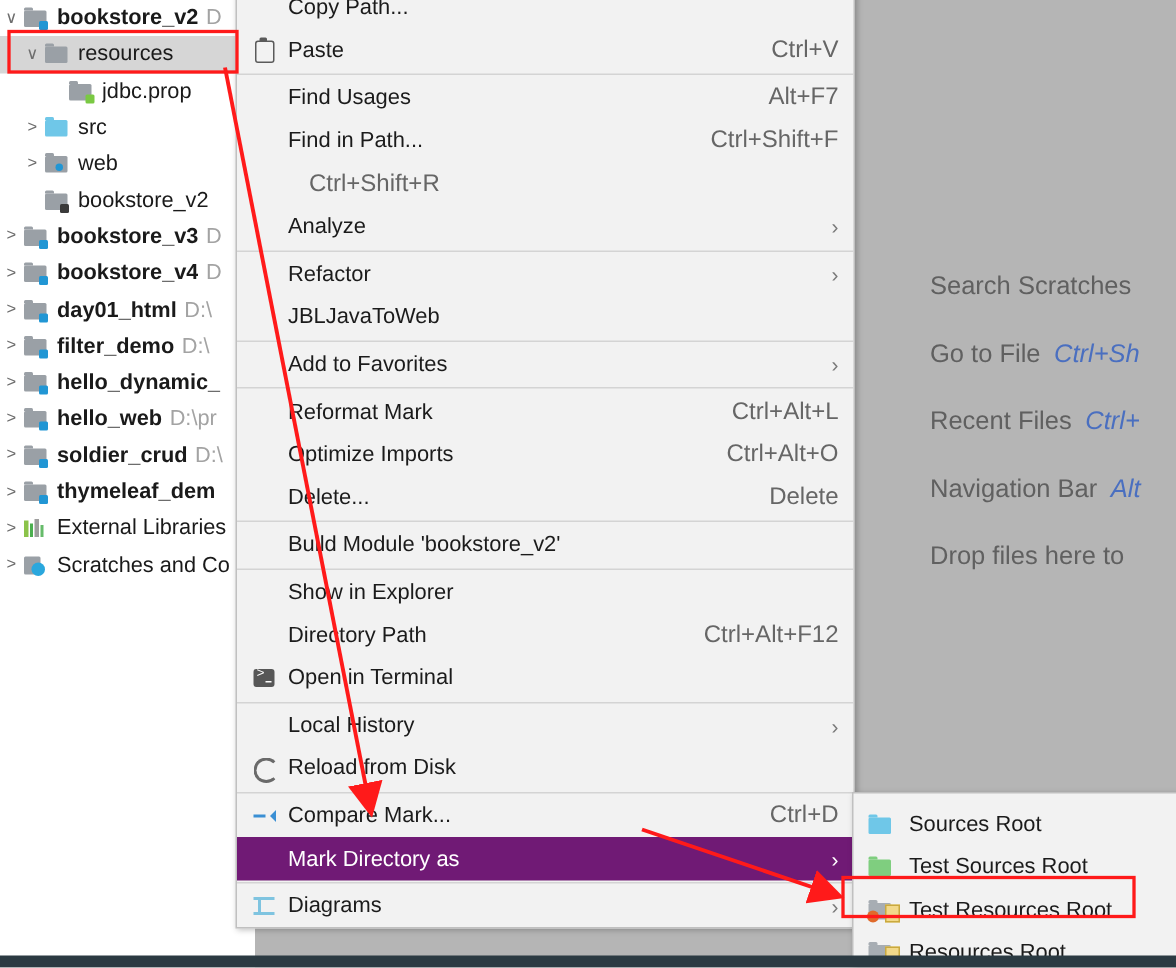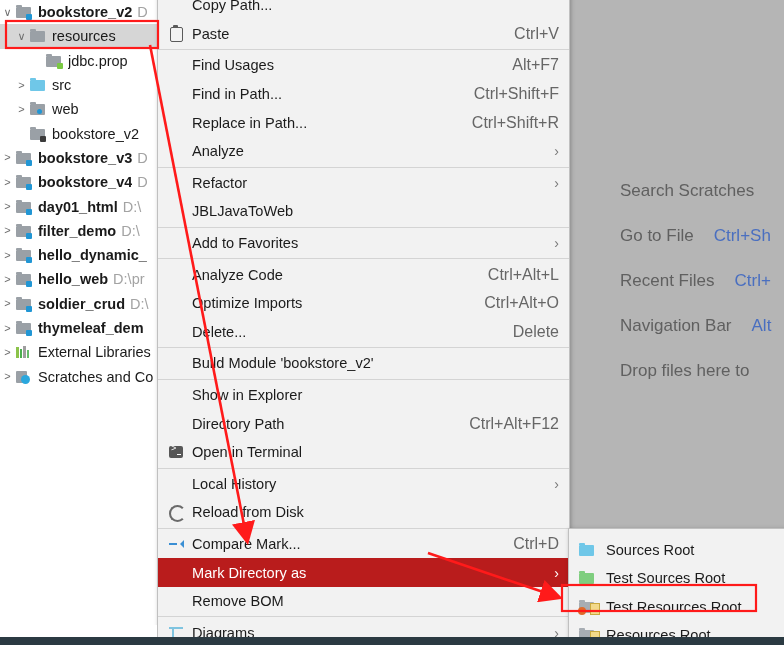--- a/index.html
+++ b/index.html
@@ -45,21 +45,21 @@
   #context-menu{
     position:absolute;left:157px;top:-10px;width:411px;
     background:#f2f2f2;border:1px solid #c0c0c0;
     box-shadow:1px 1px 4px rgba(0,0,0,.25);
     font-size:14.6px;color:#1b1b1b;
   }
   .mrow{
     position:relative;height:28.6px;display:flex;align-items:center;
     padding:0 10px 0 8px;white-space:nowrap;
   }
-  .mrow.hl{background:#b91c1c;color:#ffffff;}
+  .mrow.hl{background:#701a75;color:#ffffff;}
   .micon{flex:0 0 22px;height:16px;position:relative;margin-right:4px;}
   .mlabel{flex:1 1 auto;}
   .mshort{color:#666;font-size:16px;margin-left:14px;}
   .marrow{color:#7a7a7a;font-size:14px;margin-left:12px;}
   .mrow.hl .marrow{color:#ffffff;}
   .msep{height:1px;background:#d4d4d4;margin:1px 0;}
 
   
   .ic-paste{position:absolute;left:4px;top:1px;width:11px;height:13px;border:1.6px solid #5a5a5a;border-radius:2px;}
   .ic-paste:before{content:"";position:absolute;left:2px;top:-3px;width:5px;height:3px;background:#5a5a5a;border-radius:1px;}
@@ -91,21 +91,21 @@
   .sfld.gray{background:#a7adb3;}
   .slines{position:absolute;right:0px;bottom:0px;width:8px;height:10px;background:#f2d98a;border:1px solid #c9a93f;}
   .sdot{position:absolute;left:0px;bottom:0px;width:8px;height:8px;border-radius:50%;background:#e06a2b;}
 
   
   #hints{
     position:absolute;left:620px;top:168px;width:250px;
     font-size:17px;color:#606060;line-height:1;
   }
   .hint{height:45px;display:flex;align-items:center;white-space:nowrap;}
-  .hkey{color:#4a6fc0;margin-left:20px;}
+  .hkey{color:#4a6fc0;margin-left:9px;font-style:italic;}
 
   
   #annotations{position:absolute;left:0;top:0;width:784px;height:645px;pointer-events:none;}
 
   #bottom-bar{position:absolute;left:0;bottom:0;width:784px;height:8px;background:#2b3a42;}
   #left-white-strip{position:absolute;left:0;bottom:8px;width:157px;height:12px;background:#ffffff;}
 </style>
 </head>
 <body>
 
@@ -270,21 +270,20 @@
       <span class="mlabel">Find Usages</span>
       <span class="mshort">Alt+F7</span>
     </div>
     <div class="mrow">
       <span class="micon"></span>
       <span class="mlabel">Find in Path...</span>
       <span class="mshort">Ctrl+Shift+F</span>
     </div>
     <div class="mrow">
       <span class="micon"></span>
-      <span class="mlabel">Replace in Path...</span>
       <span class="mshort">Ctrl+Shift+R</span>
     </div>
     <div class="mrow">
       <span class="micon"></span>
       <span class="mlabel">Analyze</span>
       <span class="marrow">›</span>
     </div>
     <div class="msep"></div>
     <div class="mrow">
       <span class="micon"></span>
@@ -297,21 +296,21 @@
     </div>
     <div class="msep"></div>
     <div class="mrow">
       <span class="micon"></span>
       <span class="mlabel">Add to Favorites</span>
       <span class="marrow">›</span>
     </div>
     <div class="msep"></div>
     <div class="mrow">
       <span class="micon"></span>
-      <span class="mlabel">Analyze Code</span>
+      <span class="mlabel">Reformat Mark</span>
       <span class="mshort">Ctrl+Alt+L</span>
     </div>
     <div class="mrow">
       <span class="micon"></span>
       <span class="mlabel">Optimize Imports</span>
       <span class="mshort">Ctrl+Alt+O</span>
     </div>
     <div class="mrow">
       <span class="micon"></span>
       <span class="mlabel">Delete...</span>
@@ -355,24 +354,20 @@
       <span class="micon">
         <span class="ic-cmp"></span>
       </span>
       <span class="mlabel">Compare Mark...</span>
       <span class="mshort">Ctrl+D</span>
     </div>
     <div class="mrow hl">
       <span class="micon"></span>
       <span class="mlabel">Mark Directory as</span>
       <span class="marrow">›</span>
-    </div>
-    <div class="mrow">
-      <span class="micon"></span>
-      <span class="mlabel">Remove BOM</span>
     </div>
     <div class="msep"></div>
     <div class="mrow">
       <span class="micon">
         <span class="ic-diag"></span>
         <span class="ic-diagbar"></span>
       </span>
       <span class="mlabel">Diagrams</span>
       <span class="marrow">›</span>
     </div>

